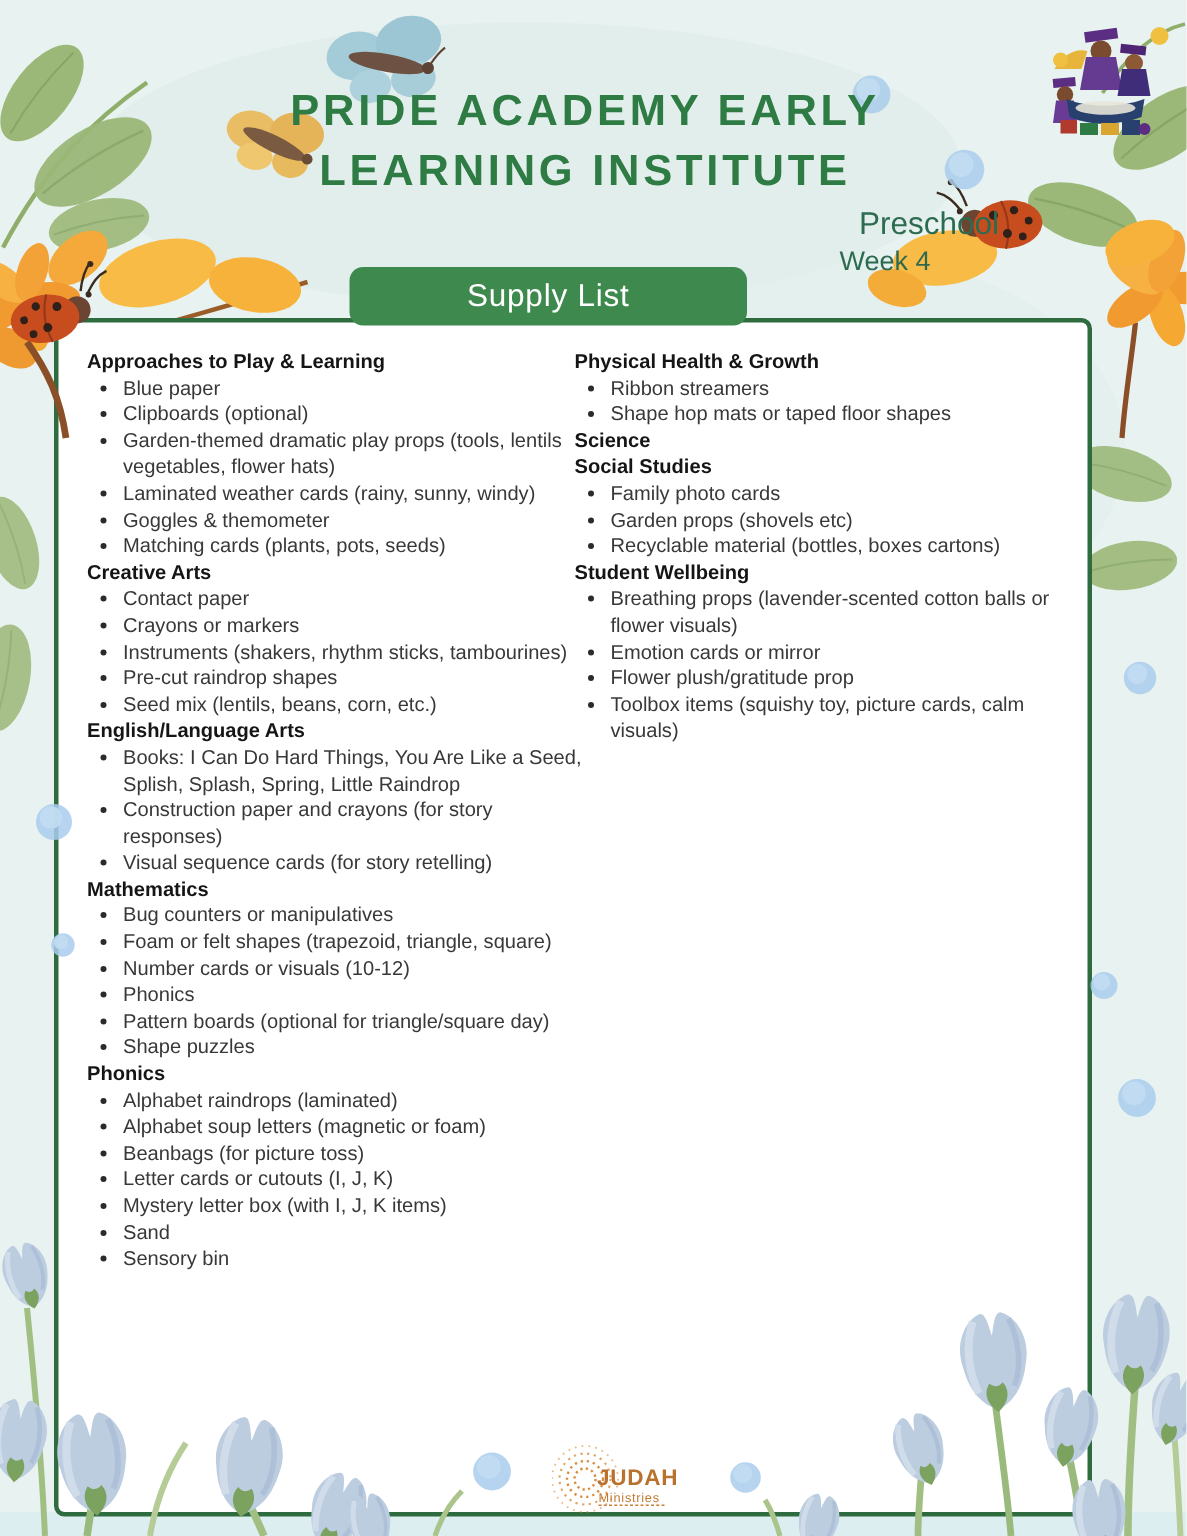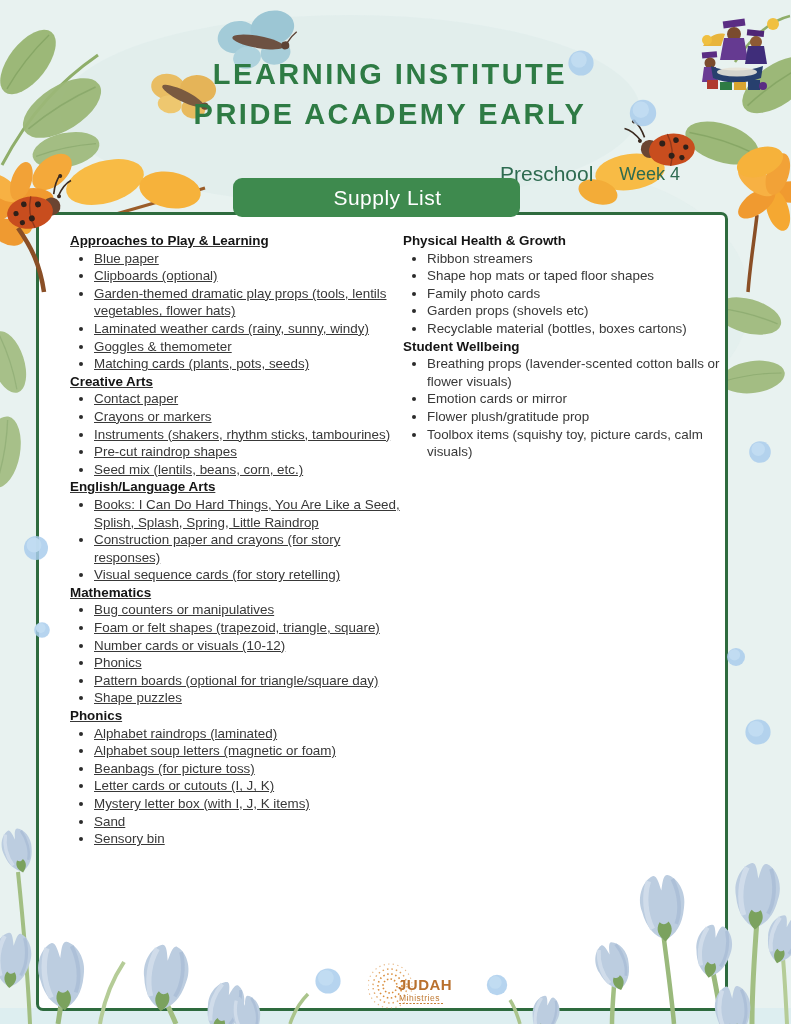--- a/index.html
+++ b/index.html
@@ -15,40 +15,40 @@
 
   .content-box{
     position:absolute;left:36px;top:212px;width:692px;height:799px;
     background:#ffffff;border:3px solid #2e6b3e;border-radius:7px;
     box-sizing:border-box;z-index:2;
   }
   .banner{
     position:absolute;left:233px;top:178px;width:265px;height:39px;
     background:#3e8a4e;border-radius:9px;color:#ffffff;
     display:flex;align-items:center;justify-content:center;
-    font-size:21px;letter-spacing:.5px;z-index:4;padding-left:22px;
+    font-size:21px;letter-spacing:.5px;z-index:4;
   }
   .title{
     position:absolute;top:54px;left:95px;width:590px;text-align:center;
     color:#2e7b44;font-weight:700;font-size:29px;line-height:40px;
     letter-spacing:2.5px;z-index:1;
   }
   .program{
-    position:absolute;top:138px;left:500px;width:166px;text-align:left;
-    font-size:21px;color:#2d6b50;z-index:1;margin-top:24px;
+    position:absolute;top:138px;left:500px;width:166px;text-align:right;
+    font-size:21px;color:#2d6b50;z-index:1;
   }
   .week{
-    position:absolute;top:164px;left:500px;width:180px;text-align:right;
+    position:absolute;top:164px;left:500px;width:180px;text-align:center;
     font-size:18px;color:#2d6b50;z-index:1;
   }
   .col{
     position:absolute;top:17px;font-size:13.4px;line-height:17.6px;color:#383838;
   }
-  .col-left{left:31px;width:332px;text-decoration:underline;}
-  .col-right{left:364px;width:322px;}
+  .col-left{left:19px;width:332px;}
+  .col-right{left:344px;width:322px;}
   .sec-heading{font-weight:700;color:#151515;}
   .col ul{margin:0;padding:0 0 0 24px;list-style:disc outside;}
   .col li{margin:0;padding:0;}
   .col li::marker{color:#2b2b2b;}
   .footer-logo{position:absolute;left:368px;top:960px;width:90px;height:56px;z-index:5;}
 </style>
 </head>
 <body>
 
 <svg id="bg-layer" class="layer" viewBox="0 0 791 1024">
@@ -174,22 +174,22 @@
 
   <g>
     <use href="#dot" transform="translate(581,63) scale(1.05)"></use>
     <use href="#dot" transform="translate(643,113) scale(1.1)"></use>
     <use href="#dot" transform="translate(760,452) scale(0.9)"></use>
     <use href="#dot" transform="translate(758,732) scale(1.05)"></use>
   </g>
 </svg>
 
 <div class="title">
+  <div>PRIDE ACADEMY EARLY</div>
   <div>LEARNING INSTITUTE</div>
-  <div>PRIDE ACADEMY EARLY</div>
 </div>
 <div class="program">Preschool</div>
 <div class="week">Week 4</div>
 
 <div class="content-box">
   <div class="col col-left" id="col-left">
       <div class="sec-heading">Approaches to Play &amp; Learning</div>
       <ul>
         <li>Blue paper</li>
         <li>Clipboards (optional)</li>
@@ -231,20 +231,22 @@
         <li>Sand</li>
         <li>Sensory bin</li>
       </ul>
     </div>
   <div class="col col-right" id="col-right">
       <div class="sec-heading">Physical Health &amp; Growth</div>
       <ul>
         <li>Ribbon streamers</li>
         <li>Shape hop mats or taped floor shapes</li>
       </ul>
+      <div class="sec-heading">Science</div>
+      <div class="sec-heading">Social Studies</div>
       <ul>
         <li>Family photo cards</li>
         <li>Garden props (shovels etc)</li>
         <li>Recyclable material (bottles, boxes cartons)</li>
       </ul>
       <div class="sec-heading">Student Wellbeing</div>
       <ul>
         <li>Breathing props (lavender-scented cotton balls or flower visuals)</li>
         <li>Emotion cards or mirror</li>
         <li>Flower plush/gratitude prop</li>

